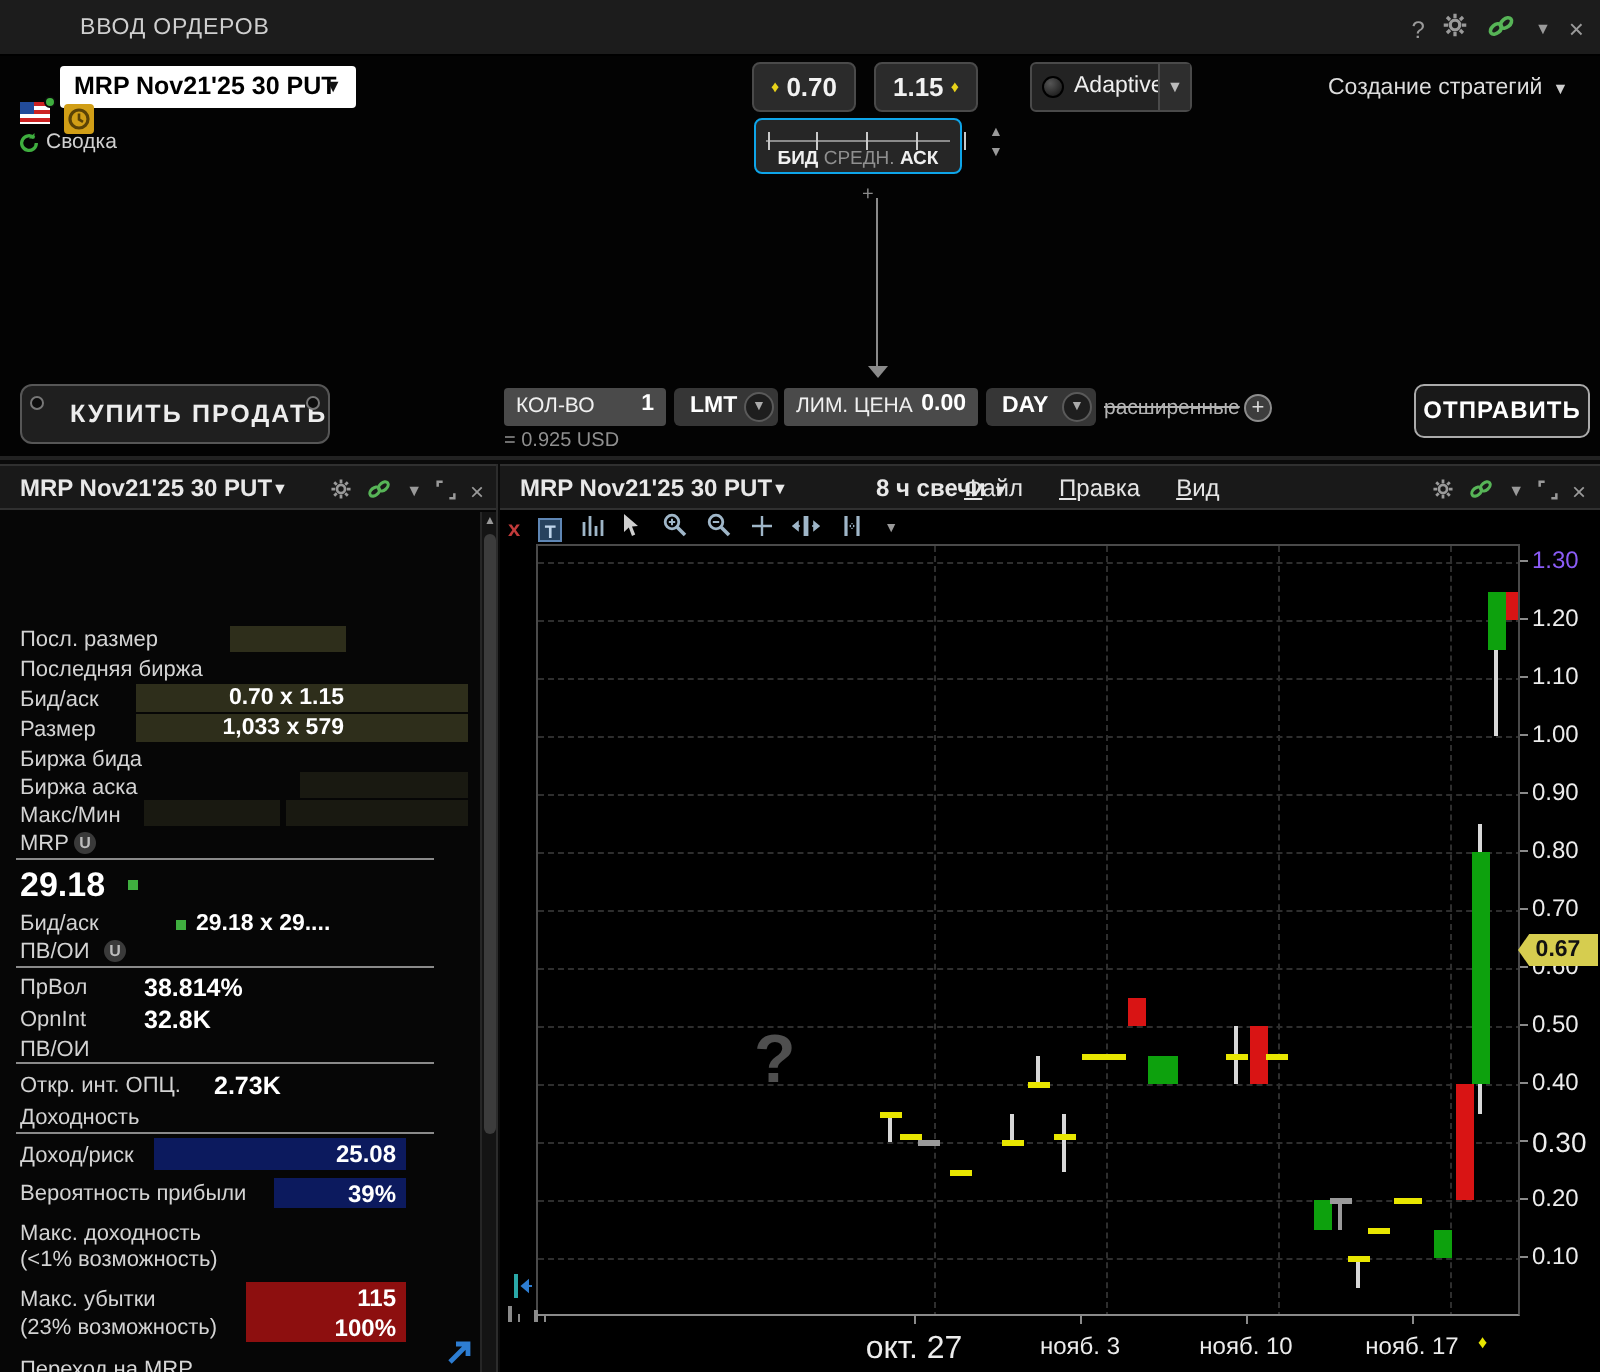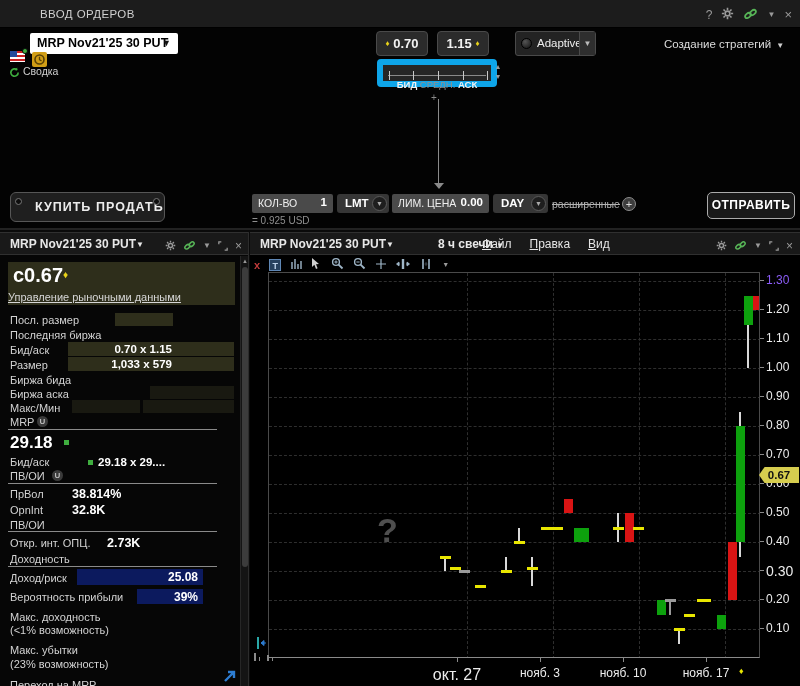--- a/index.html
+++ b/index.html
@@ -33,21 +33,21 @@
   .bid-btn { left:376px; } .ask-btn { left:437px; }
   .adaptive { left:515px; top:3px; width:81px; height:25px; background:#232323; border:1px solid #4a4a4a; border-radius:3px; }
   .adaptive .knob { position:absolute; left:5px; top:6px; width:11px; height:11px; border-radius:50%;
      background:radial-gradient(circle at 35% 30%, #555, #111); border:1px solid #000; }
   .adaptive .lbl { position:absolute; left:21px; top:5px; font-size:11.5px; color:#eee; }
   .adaptive .ddbox { position:absolute; right:0; top:0; width:16px; height:23px; border-left:1px solid #4a4a4a;
      font-size:8px; color:#bbb; text-align:center; line-height:23px; background:#2e2e2e; }
   .strategy { left:664px; top:10px; width:126px; font-size:11.5px; color:#dcdcdc; }
   .strategy .dd { font-size:8px; margin-left:5px; color:#cfcfcf; }
 
-  .slider { left:377px; top:31px; width:120px; height:28px; background:#262626; border:6px solid #0ea5e9; border-radius:4px; }
+  .slider { left:377px; top:31px; width:104px; height:28px; background:#262626; border:1px solid #0ea5e9; border-radius:4px; }
   .slider .rail { position:absolute; left:5px; right:5px; top:10px; height:1px; background:#8a8a8a; }
   .slider .tick { position:absolute; top:6px; width:1px; height:9px; background:#c9c9c9; }
   .slider .labels { position:absolute; left:0; right:0; top:14px; font-size:9.5px; text-align:center; white-space:nowrap; }
   .slider .labels b { color:#f0f0f0; } .slider .labels span { color:#8f8f8f; }
   .spinner { left:492px; top:34px; width:12px; height:22px; font-size:7px; color:#9a9a9a; text-align:center; line-height:10px; }
   .plus-tick { left:431px; top:64px; color:#8a8a8a; font-size:10px; }
   .drop-line { left:438px; top:71px; width:1px; height:84px; background:#8a8a8a; }
   .drop-arrow { left:434px; top:155px; width:0; height:0; border-left:5px solid transparent; border-right:5px solid transparent; border-top:6px solid #8a8a8a; }
 
   .buysell { left:10px; top:164px; width:155px; height:30px; background:#1f1f1f; border:1px solid #565656; border-radius:6px; }
@@ -254,24 +254,20 @@
               </g>
             </svg></span>
         <span class="ic" style="font-size:8px">▼</span>
         <span><svg width="10" height="10" viewBox="0 0 12 12">
               <path d="M1 4V1h3M8 11h3V8" stroke="#9a9a9a" stroke-width="1.5" fill="none"></path>
             </svg></span>
         <span class="ic" style="font-size:12px">×</span>
       </span>
     </div>
 
-    <div class="abs q-big">
-      <span class="q-last"><span>c0.67</span><span class="dia">♦</span></span>
-      <span class="q-link" style="left:0;">Управление рыночными данными</span>
-    </div>
 
     <div class="abs olive" style="left:115px;top:81px;width:58px;height:13px"></div>
     <span class="abs q-row-label" style="left:10px;top:82px">Посл. размер</span>
     <span class="abs q-row-label" style="left:10px;top:97px">Последняя биржа</span>
 
     <div class="abs olive" style="left:68px;top:110px;width:166px;height:14px"></div>
     <span class="abs q-row-label" style="left:10px;top:112px">Бид/аск</span>
     <span class="abs q-val" style="left:68px;top:111px;width:104px;text-align:right">0.70 x 1.15</span>
 
     <div class="abs olive" style="left:68px;top:125px;width:166px;height:14px"></div>
@@ -317,20 +313,24 @@
     <div class="abs navy metric-box" style="left:77px;top:337px;width:126px;height:16px;padding:1px 5px 0 0">25.08</div>
 
     <span class="abs q-row-label" style="left:10px;top:359px">Вероятность прибыли</span>
     <div class="abs navy metric-box" style="left:137px;top:357px;width:66px;height:15px;padding:1px 5px 0 0">39%</div>
 
     <span class="abs q-row-label" style="left:10px;top:379px">Макс. доходность</span>
     <span class="abs q-row-label" style="left:10px;top:392px">(&lt;1% возможность)</span>
 
     <span class="abs q-row-label" style="left:10px;top:412px">Макс. убытки</span>
     <span class="abs q-row-label" style="left:10px;top:426px">(23% возможность)</span>
+    <div class="abs redbg" style="left:123px;top:409px;width:80px;height:30px">
+      <div class="metric-box" style="padding:1px 5px 0 0">115</div>
+      <div class="metric-box" style="padding:1px 5px 0 0">100%</div>
+    </div>
 
     <span class="abs q-link" style="left:10px;top:447px">Переход на MRP</span>
     <span class="abs" style="left:222px;top:436px">
       <svg width="16" height="16" viewBox="0 0 16 16">
           <path d="M3 13L12 4M6 4h6v6" stroke="#2d7dd2" stroke-width="2.4" fill="none"></path>
         </svg>
     </span>
 
     <div class="abs q-scroll">
       <span class="q-up">▲</span>

